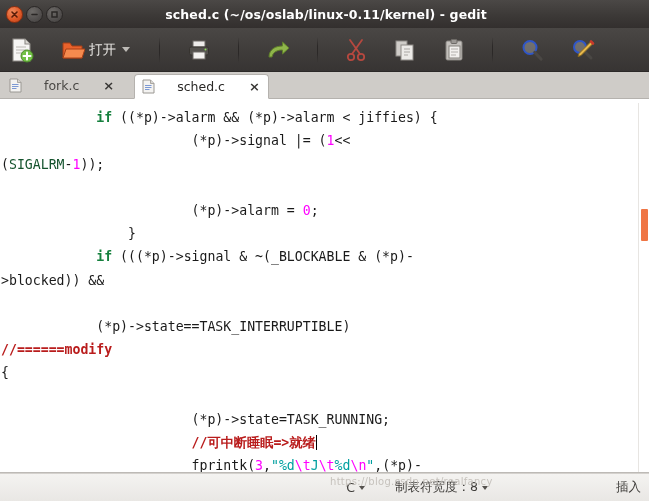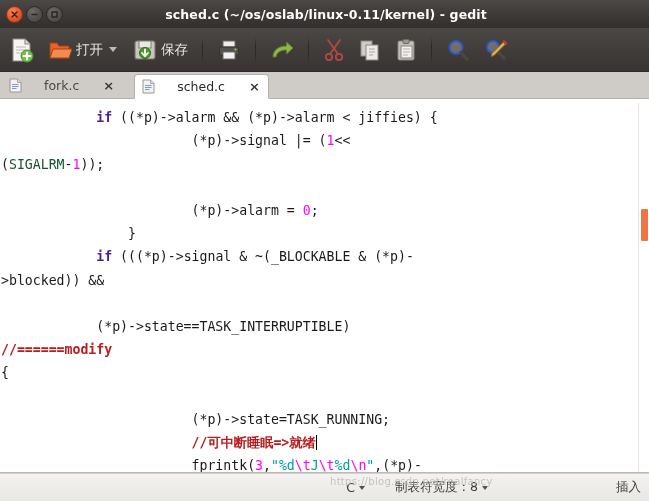--- a/index.html
+++ b/index.html
@@ -57,21 +57,21 @@
 
   
   .toolbar {
     height: 44px;
     flex: 0 0 44px;
     background: linear-gradient(to bottom, #4a4745 0%, #403d3b 50%, #373433 100%);
     border-bottom: 1px solid #2c2928;
     display: flex;
     align-items: center;
     padding: 0 5px;
-    gap: 4px;
+    gap: 17px;
   }
   .tb-item {
     height: 36px;
     display: flex; align-items: center;
     padding: 0 5px; gap: 4px;
     border-radius: 3px;
   }
   .tb-label {
     color: #e8e6e3;
     font-size: 13.5px;
@@ -141,21 +141,21 @@
     position: absolute;
     top: 0; left: 0; right: 0;
     padding: 3px 0 0 1px;
     font-family: "DejaVu Sans Mono", "Liberation Mono", monospace;
     font-size: 13.2px;
     line-height: 23.2px;
     white-space: pre;
     color: #1a1a1a;
   }
   .code .ln { display: block; height: 23.2px; }
-  .kw { color: #4c1d95; font-weight: bold; }
+  .kw { color: #15803d; font-weight: bold; }
   .num { color: #ff00ff; }
   .cmt { color: #b91c1c; font-weight: bold; }
   .str { color: #00a0a0; }
   .esc { color: #ff00ff; }
   .sym { color: #14532d; }
   .cursor {
     display: inline-block;
     width: 1px; height: 15px;
     background: #000;
     vertical-align: -3px;
@@ -257,29 +257,20 @@
 
     <div class="tb-item">
       <svg width="24" height="24" viewBox="0 0 24 24">
         <path d="M2,5 L9,5 L11,8 L21,8 L21,20 L2,20 Z" fill="#e8622c" stroke="#a63f16" stroke-width="1"></path>
         <path d="M2,20 L5,11 L24,11 L21,20 Z" fill="#f58a4e" stroke="#a63f16" stroke-width="1"></path>
       </svg>
       <span class="tb-label">打开</span>
       <span class="tb-arrow"></span>
     </div>
 
-    <div class="tb-item">
-      <svg width="24" height="24" viewBox="0 0 24 24">
-        <rect x="2" y="3" width="20" height="18" rx="2" fill="#c9c6c1" stroke="#77736e" stroke-width="1.1"></rect>
-        <rect x="6" y="3" width="12" height="7" fill="#eae8e5" stroke="#77736e" stroke-width="0.9"></rect>
-        <circle cx="12" cy="15" r="5.5" fill="#4c9a2a" stroke="#2f6b16" stroke-width="1"></circle>
-        <path d="M12,11.5 V17.5 M9,15 L12,18.2 L15,15" stroke="#ffffff" stroke-width="1.8" fill="none" stroke-linecap="round" stroke-linejoin="round"></path>
-      </svg>
-      <span class="tb-label">保存</span>
-    </div>
 
     <div class="tb-sep"></div>
 
     <div class="tb-item">
       <svg width="24" height="24" viewBox="0 0 24 24">
         <rect x="6" y="3" width="12" height="6" fill="#eeecea" stroke="#6e6a66" stroke-width="1"></rect>
         <rect x="2.5" y="9" width="19" height="8" rx="1.5" fill="#55524e" stroke="#36332f" stroke-width="1"></rect>
         <rect x="6" y="14" width="12" height="7" fill="#f4f2f0" stroke="#6e6a66" stroke-width="1"></rect>
         <circle cx="18.5" cy="11.5" r="1" fill="#8ee05a"></circle>
       </svg>

